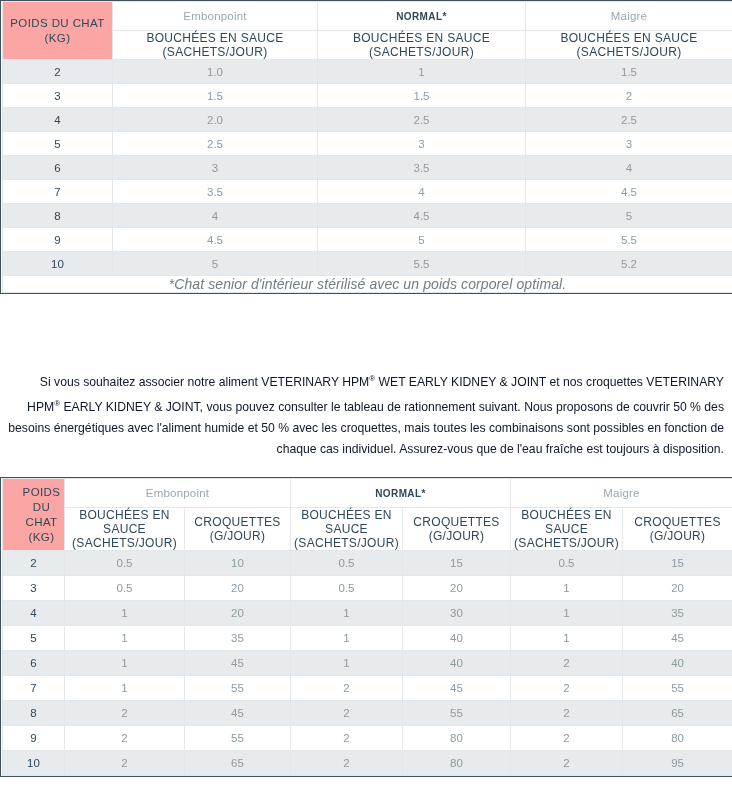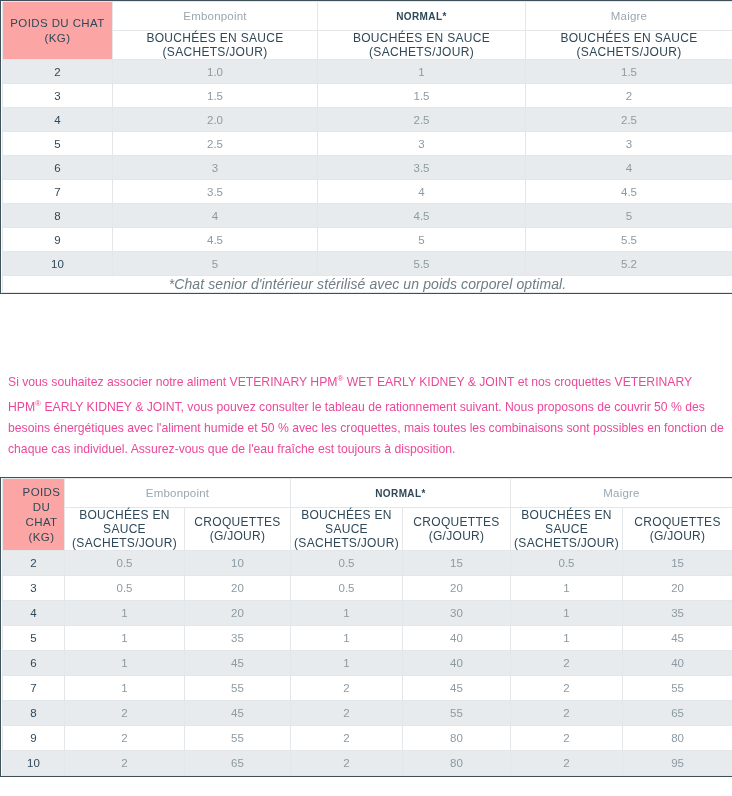--- a/index.html
+++ b/index.html
@@ -107,22 +107,22 @@
   
   .intro {
     margin: 0;
     padding: 0;
     position: absolute;
     left: 8px;
     top: 368px;
     width: 716px;
     font-size: 12.2px;
     line-height: 21px;
-    color: #ec4899;
-    text-align: left;
+    color: #0f172a;
+    text-align: right;
   }
   .intro sup {
     font-size: 8px;
     vertical-align: super;
   }
 
   
   #table-two td.r { height: 24px; }
   #table-two .wcol-head {
     font-size: 11.5px;

